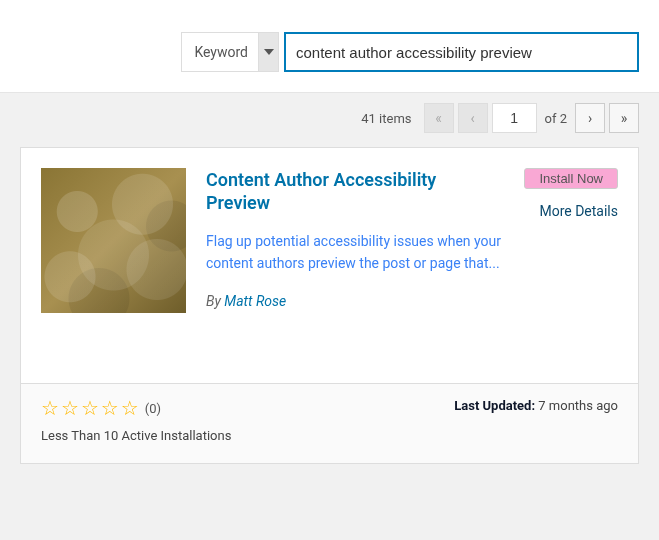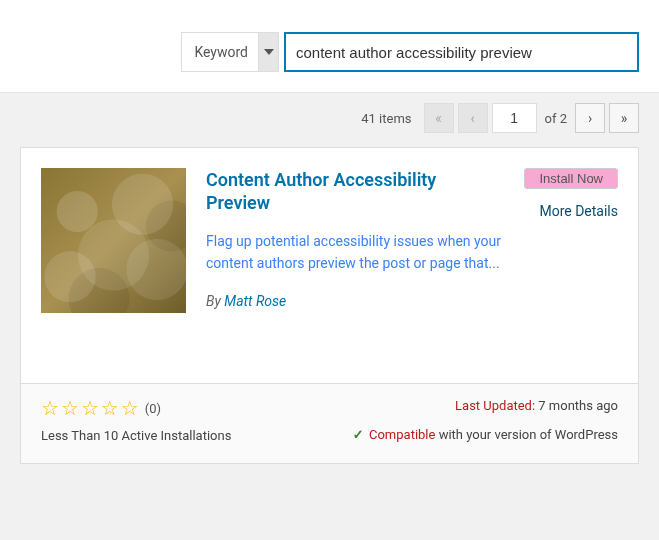--- a/index.html
+++ b/index.html
@@ -200,22 +200,22 @@
       margin-left: 4px;
       font-size: 13px;
     }
     .bottom-right {
       text-align: right;
       display: flex;
       flex-direction: column;
       gap: 14px;
     }
     .last-updated-label, .compatible-label {
-      font-weight: 400;
-      color: #b91c1c;
+      font-weight: 700;
+      color: #0f172a;
     }
     .checkmark {
       color: #2e8a2e;
       font-weight: bold;
       margin-right: 2px;
     }
   </style>
 </head>
 <body>
 
@@ -266,19 +266,15 @@
         <span class="star">☆</span>
         <span class="rating-count">(0)</span>
       </div>
       <div>Less Than 10 Active Installations</div>
     </div>
     <div class="bottom-right">
       <div>
         <span class="last-updated-label">Last Updated:</span>
         <span>7 months ago</span>
       </div>
-      <div>
-        <span class="checkmark">✓</span>
-        <span class="compatible-label">Compatible</span><span> with your version of WordPress</span>
-      </div>
     </div>
   </div>
 </div>
 
 </body></html>

